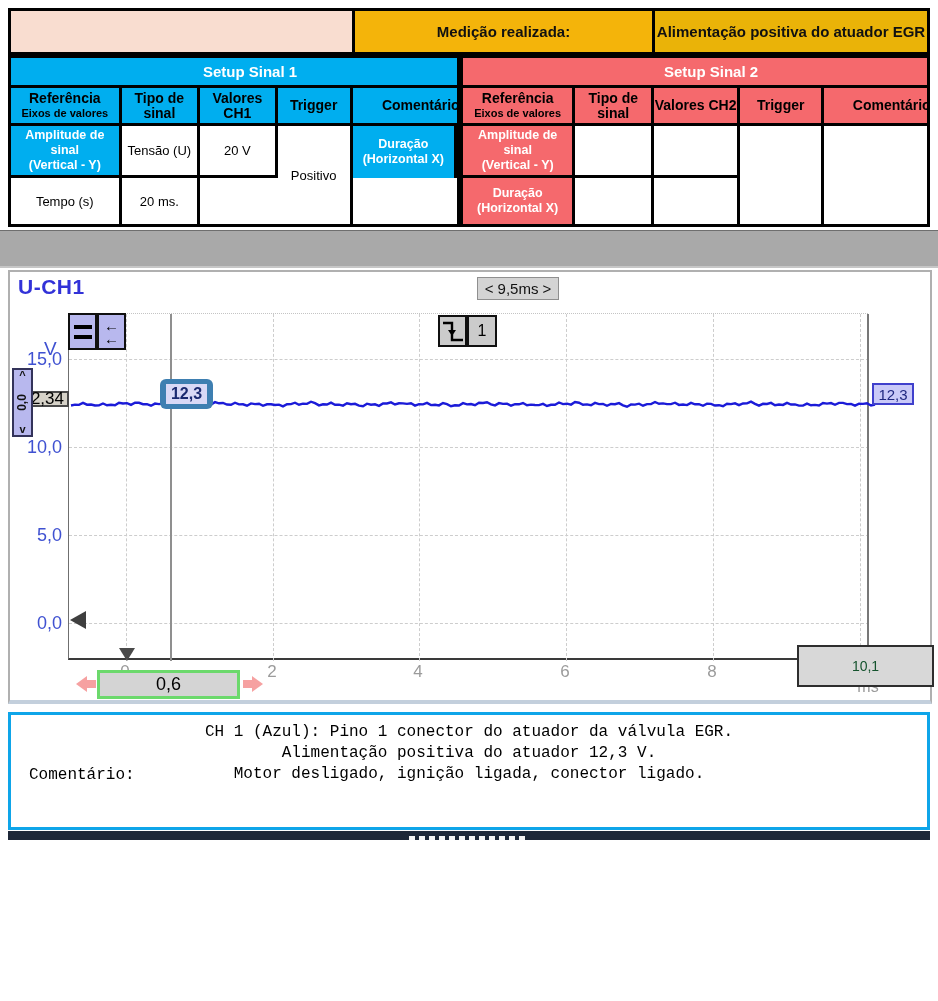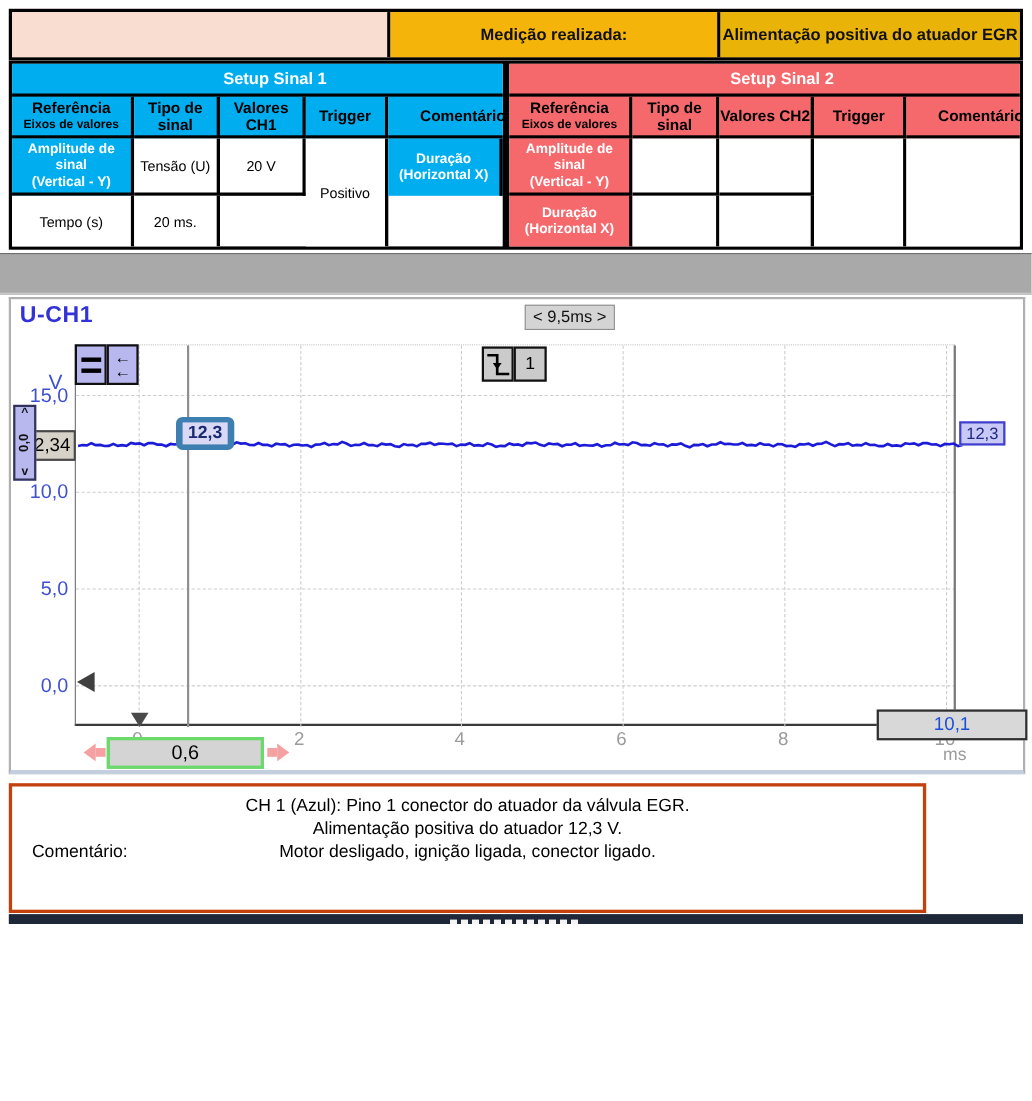--- a/index.html
+++ b/index.html
@@ -58,21 +58,21 @@
 
   .ylab { width:52px; text-align:right; font-size:18px; color:#3f51d1; }
   .yunit { left:34px; top:66px; font-size:19px; color:#3f51d1; }
 
   .scroller { left:2px; top:96px; width:21px; height:69px; background:#b8b8ee;
     border:2px solid #33335a; z-index:6; display:flex; flex-direction:column;
     align-items:center; justify-content:space-between; position:absolute; }
   .scroller span { position:static; font-size:11px; font-weight:bold; color:#111; line-height:11px; }
   .scroller .rot { transform:rotate(-90deg); font-size:12px; padding:2px 0; }
 
-  .lvalbox { left:20px; top:119px; width:39px; height:28px; background:#d6d2c8;
+  .lvalbox { left:20px; top:119px; width:39px; height:16px; background:#d6d2c8;
     border:2px solid #4a4a4a; z-index:5; display:flex; align-items:center; justify-content:flex-end;
     padding-right:3px; font-size:17px; color:#000; }
 
   .icon-btn { top:41px; width:29px; height:37px; background:#b8b8ee; border:2px solid #101010;
     z-index:7; display:flex; flex-direction:column; align-items:center; justify-content:center; }
   .bars span { position:static; display:block; width:18px; height:4px; background:#000; margin:3px 0; }
   .arrs span { position:static; font-size:15px; font-weight:900; color:#000; line-height:13px; }
 
   .trig-btn { top:43px; height:32px; background:#cbcbcb; border:2px solid #101010; z-index:7;
     display:flex; align-items:center; justify-content:center; }
@@ -89,40 +89,40 @@
     font-size:15px; color:#202880; }
 
   .gnd-marker { width:0; height:0; border-top:9px solid transparent;
     border-bottom:9px solid transparent; border-right:16px solid #3f3f3f; }
   .trg-marker { width:0; height:0; border-left:8px solid transparent;
     border-right:8px solid transparent; border-top:13px solid #4a4a4a; }
 
   .xlab { top:390px; width:30px; text-align:center; font-size:17px; color:#9b9b9b; }
   .xunit { left:840px; top:406px; width:36px; text-align:center; font-size:16px; color:#9b9b9b; }
 
-  .box101 { left:787px; top:373px; width:137px; height:28px; background:#d8d8d8;
+  .box101 { left:787px; top:373px; width:137px; height:42px; background:#d8d8d8;
     border:2px solid #2e2e2e; z-index:8; display:flex; align-items:center; justify-content:center;
-    font-size:17px; color:#1d4ed8; }
+    font-size:14px; color:#14532d; }
   .box06 { left:87px; top:398px; width:143px; height:29px; background:#d4d4d4;
     border:3px solid #6cd96c; z-index:8; display:flex; align-items:center; justify-content:center;
     font-size:18px; color:#000; }
   .blockarrow { top:404px; width:20px; height:16px; z-index:8; }
   .blockarrow .tail { position:absolute; top:4px; width:9px; height:8px; background:#f6a1a1; }
   .blockarrow .head { position:absolute; top:0; width:0; height:0;
     border-top:8px solid transparent; border-bottom:8px solid transparent; }
   .arr-left  { left:66px; }
   .arr-left .tail { right:0; }
   .arr-left .head { left:0; border-right:11px solid #f6a1a1; }
   .arr-right { left:233px; }
   .arr-right .tail { left:0; }
   .arr-right .head { right:0; border-left:11px solid #f6a1a1; }
 
   
-  .comment-box { position:absolute; left:8px; top:712px; width:834px; height:118px;
-    background:#fff; border:3px solid #c2410c; }
+  .comment-box { position:absolute; left:8px; top:712px; width:922px; height:118px;
+    background:#fff; border:3px solid #0ea5e9;font-family:Liberation Mono, monospace; }
   .comment-lines { position:absolute; left:0; top:7px; width:100%; text-align:center;
     font-size:16px; color:#000; line-height:21px; }
   .comment-label { position:absolute; left:18px; top:51px; font-size:16px; color:#000; }
 
   
   .navy-bar { position:absolute; left:8px; top:831px; width:922px; height:9px;
     background:#1e2838; overflow:hidden; }
   .sliver { position:absolute; left:50%; bottom:0; transform:translateX(-50%);
     width:120px; height:4px;
     background:repeating-linear-gradient(90deg,#f4f4f4 0 6px, transparent 6px 10px); }

